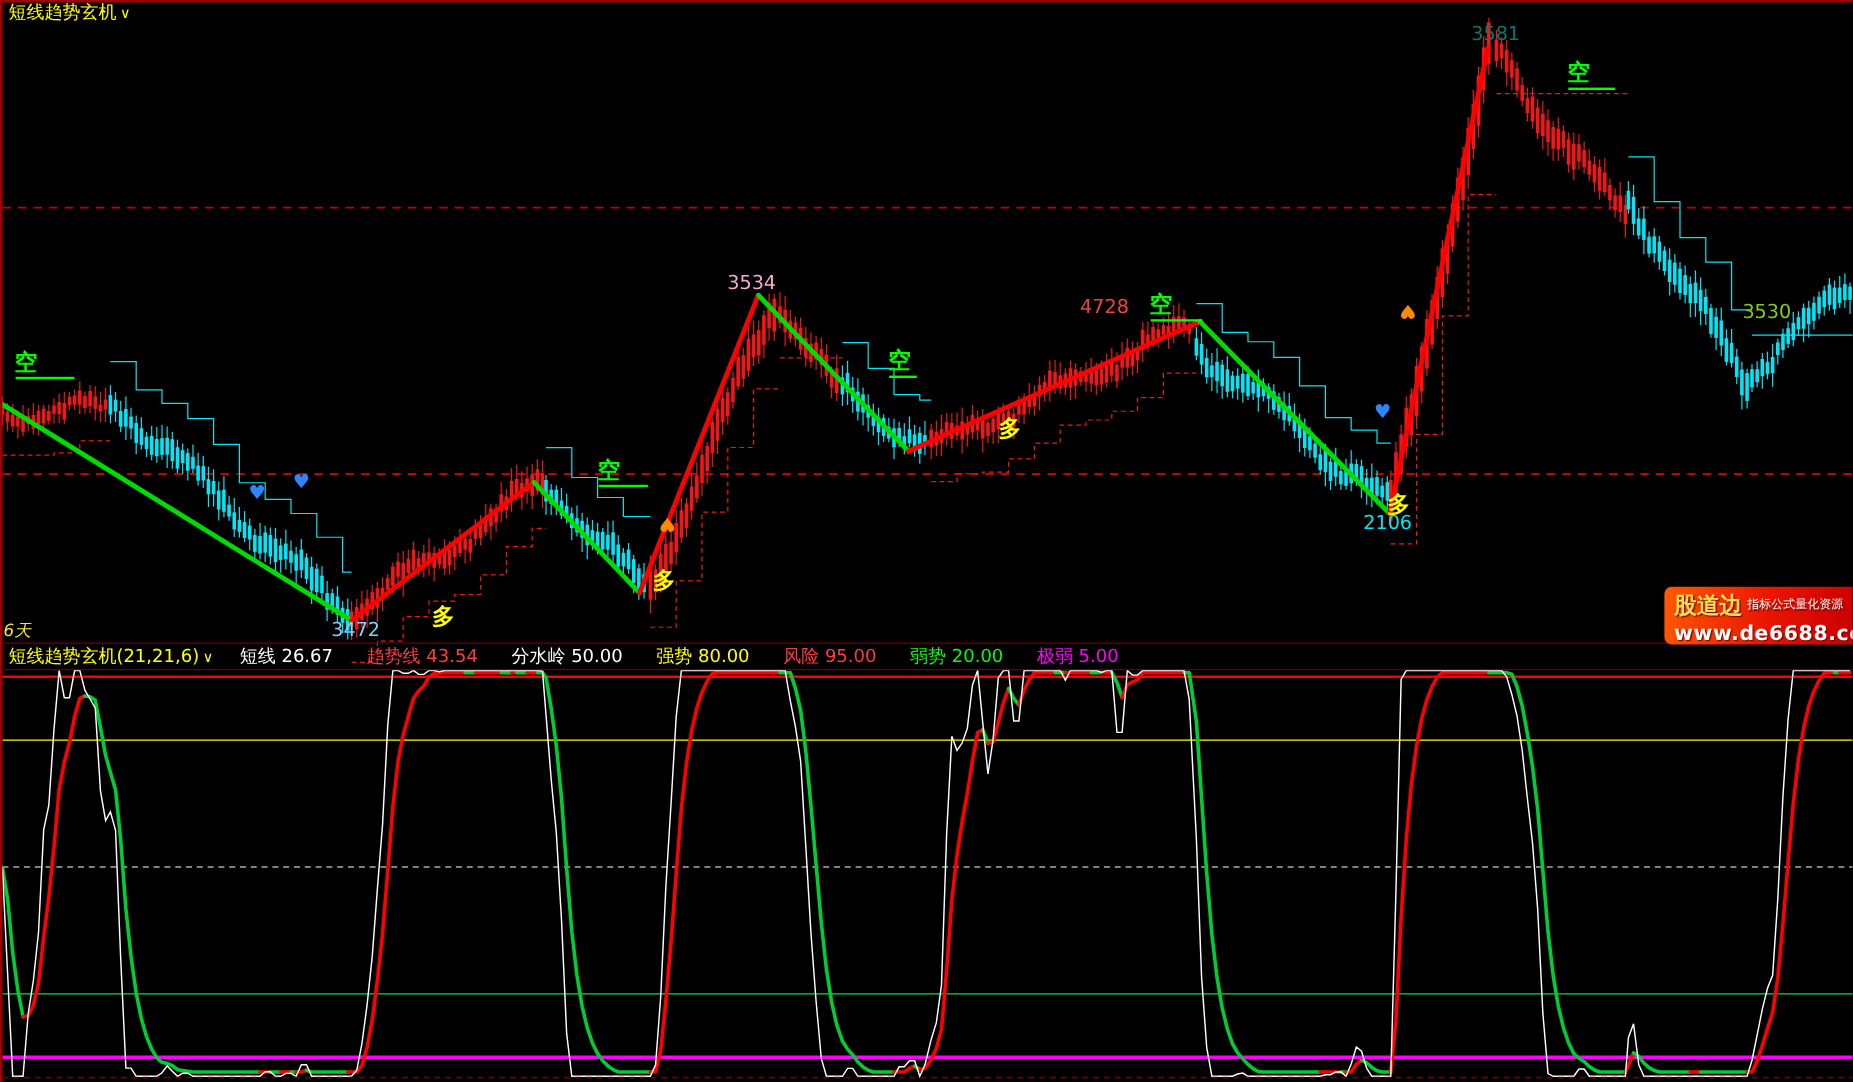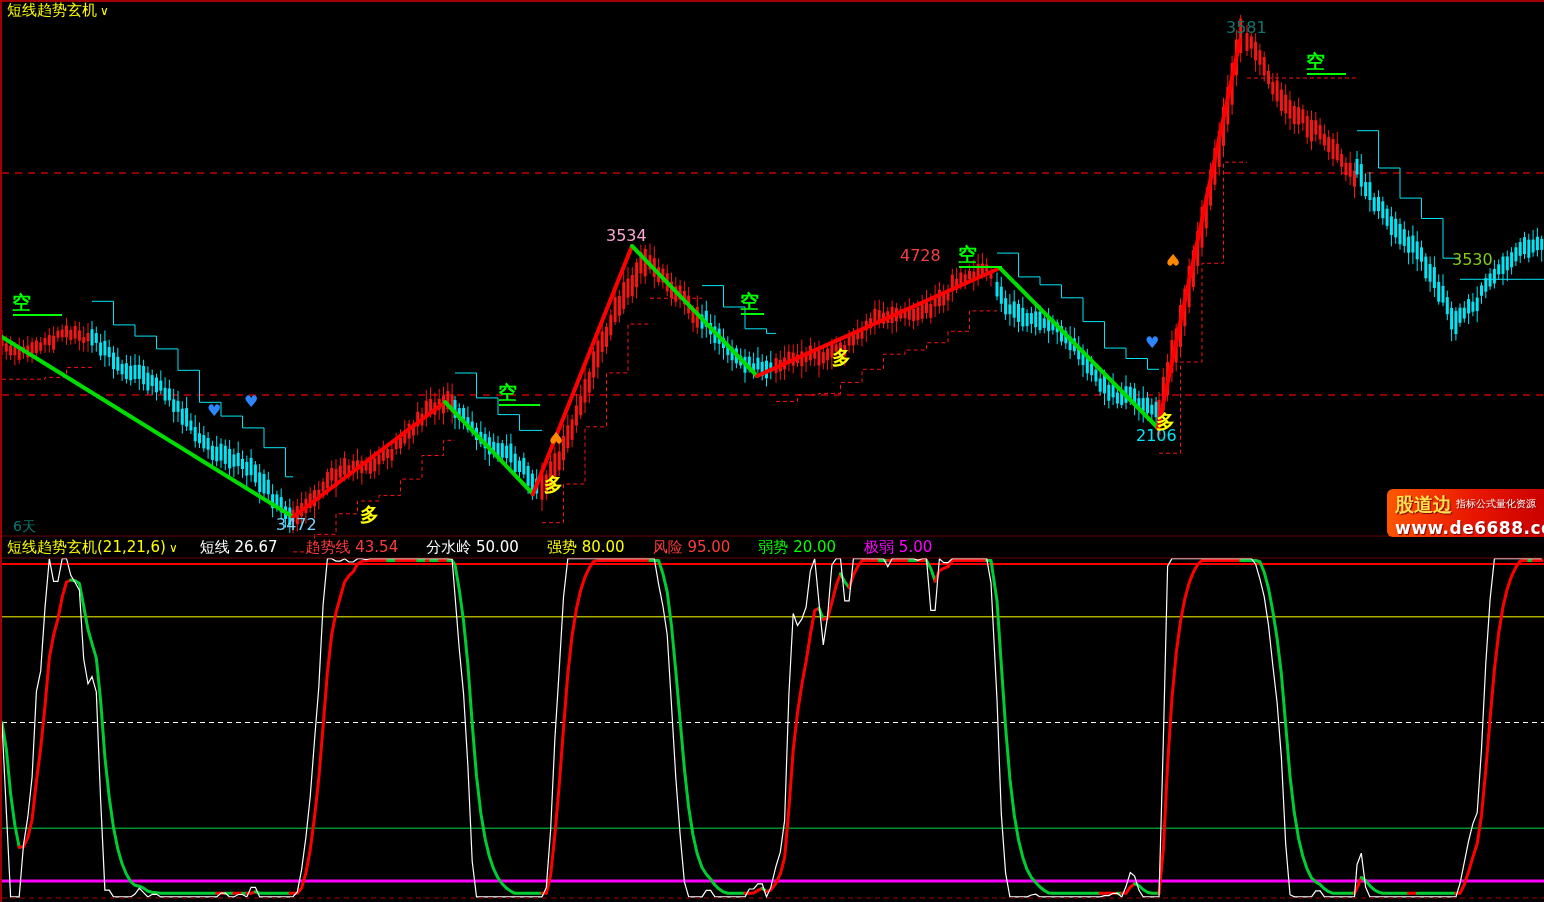--- a/index.html
+++ b/index.html
@@ -5,21 +5,21 @@
   * { margin:0; padding:0; box-sizing:border-box; }
   html,body { background:#000; }
   #app {
     position:relative; width:1544px; height:902px; background:#000;
     overflow:hidden; font-family:"DejaVu Sans","Liberation Sans",sans-serif;
   }
   #chart-svg { position:absolute; left:0; top:0; }
   .abs { position:absolute; white-space:nowrap; line-height:1; }
   .title-bar { left:7px; top:3px; color:#ffff00; font-size:15px; cursor:pointer; z-index:5; }
   .chev { font-size:12px; margin-left:3px; }
-  .period { left:13px; top:519px; color:#0f766e; font-size:14px; z-index:5; }
+  .period { left:3px; top:519px; color:#fde047; font-size:14px; z-index:5;font-style:italic; }
   .param-bar {
     position:absolute; left:0; top:536px; width:1480px; height:22px;
     display:flex; align-items:center; font-size:15px; z-index:6; background:transparent;
   }
   .param-bar .ind-name { color:#ffff00; margin:0 12px 0 7px; cursor:pointer; }
   .param { margin-right:18px;margin-left:10px; }
   .price-label { font-size:16px; z-index:4; }
   .sig { font-size:19px; font-weight:bold; z-index:4; }
   .sig-line { position:absolute; height:2px; background:#00ff00; z-index:4; }
   .marker { font-size:16px; z-index:4; }

